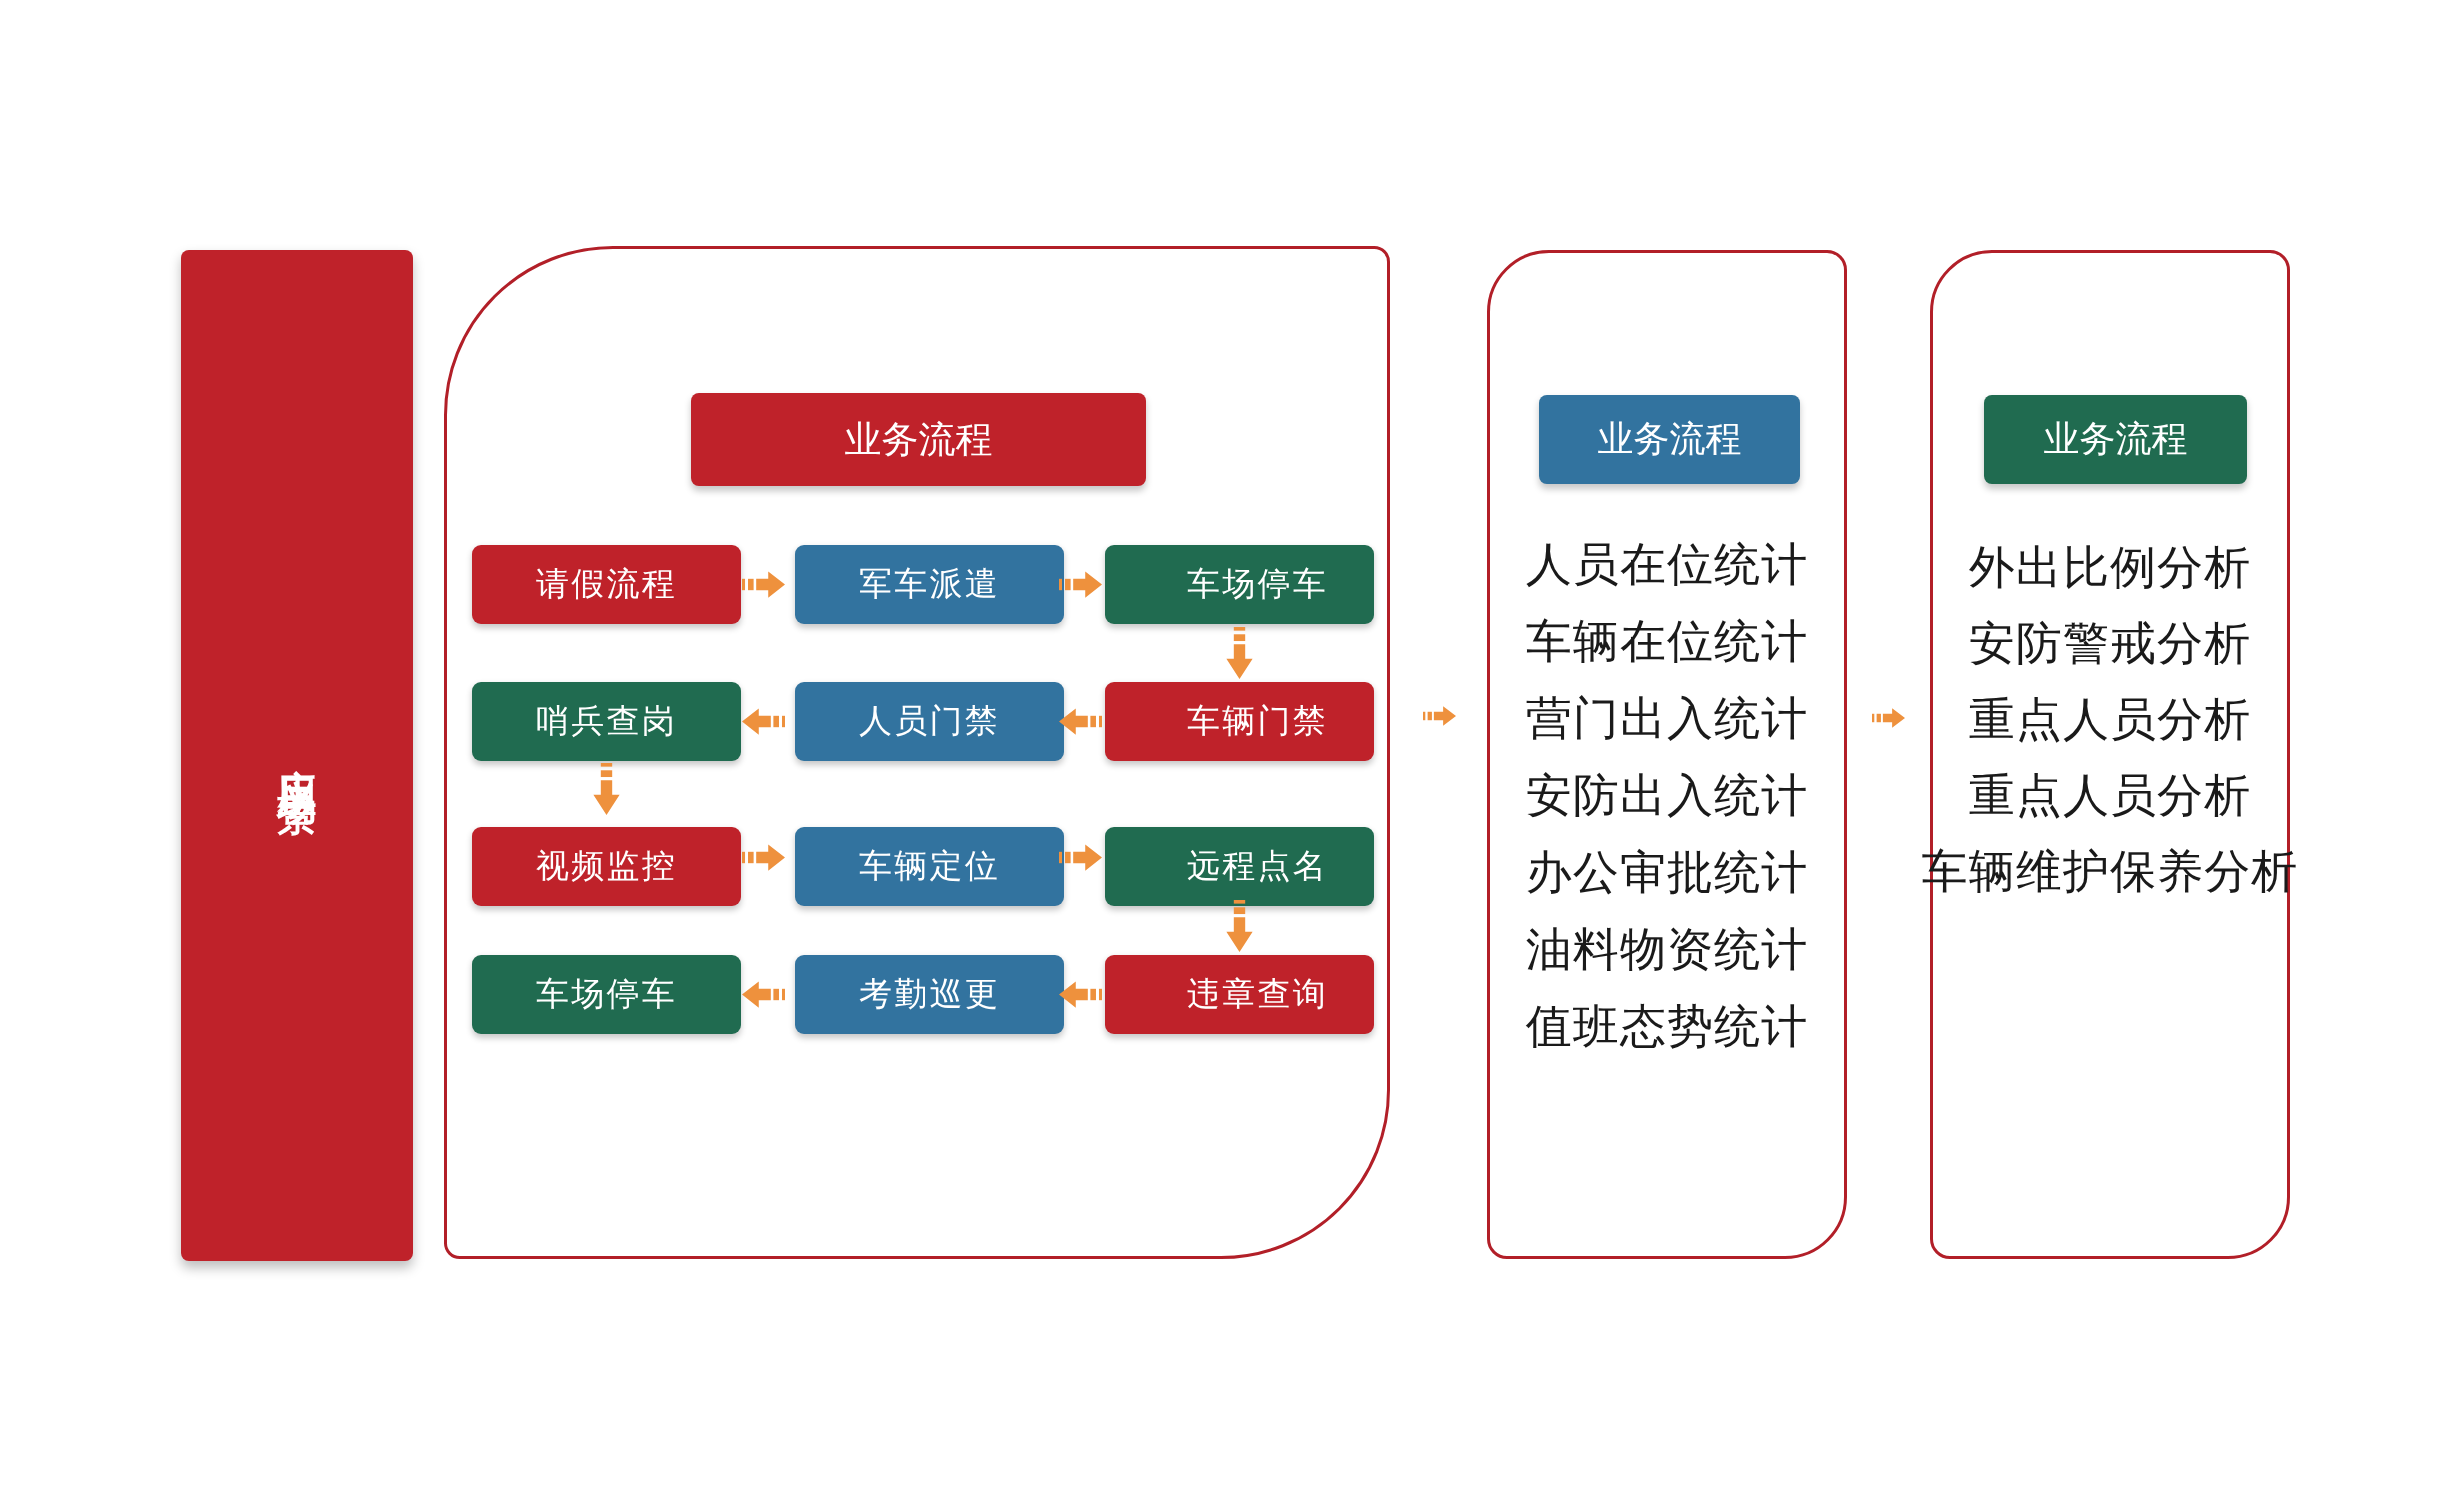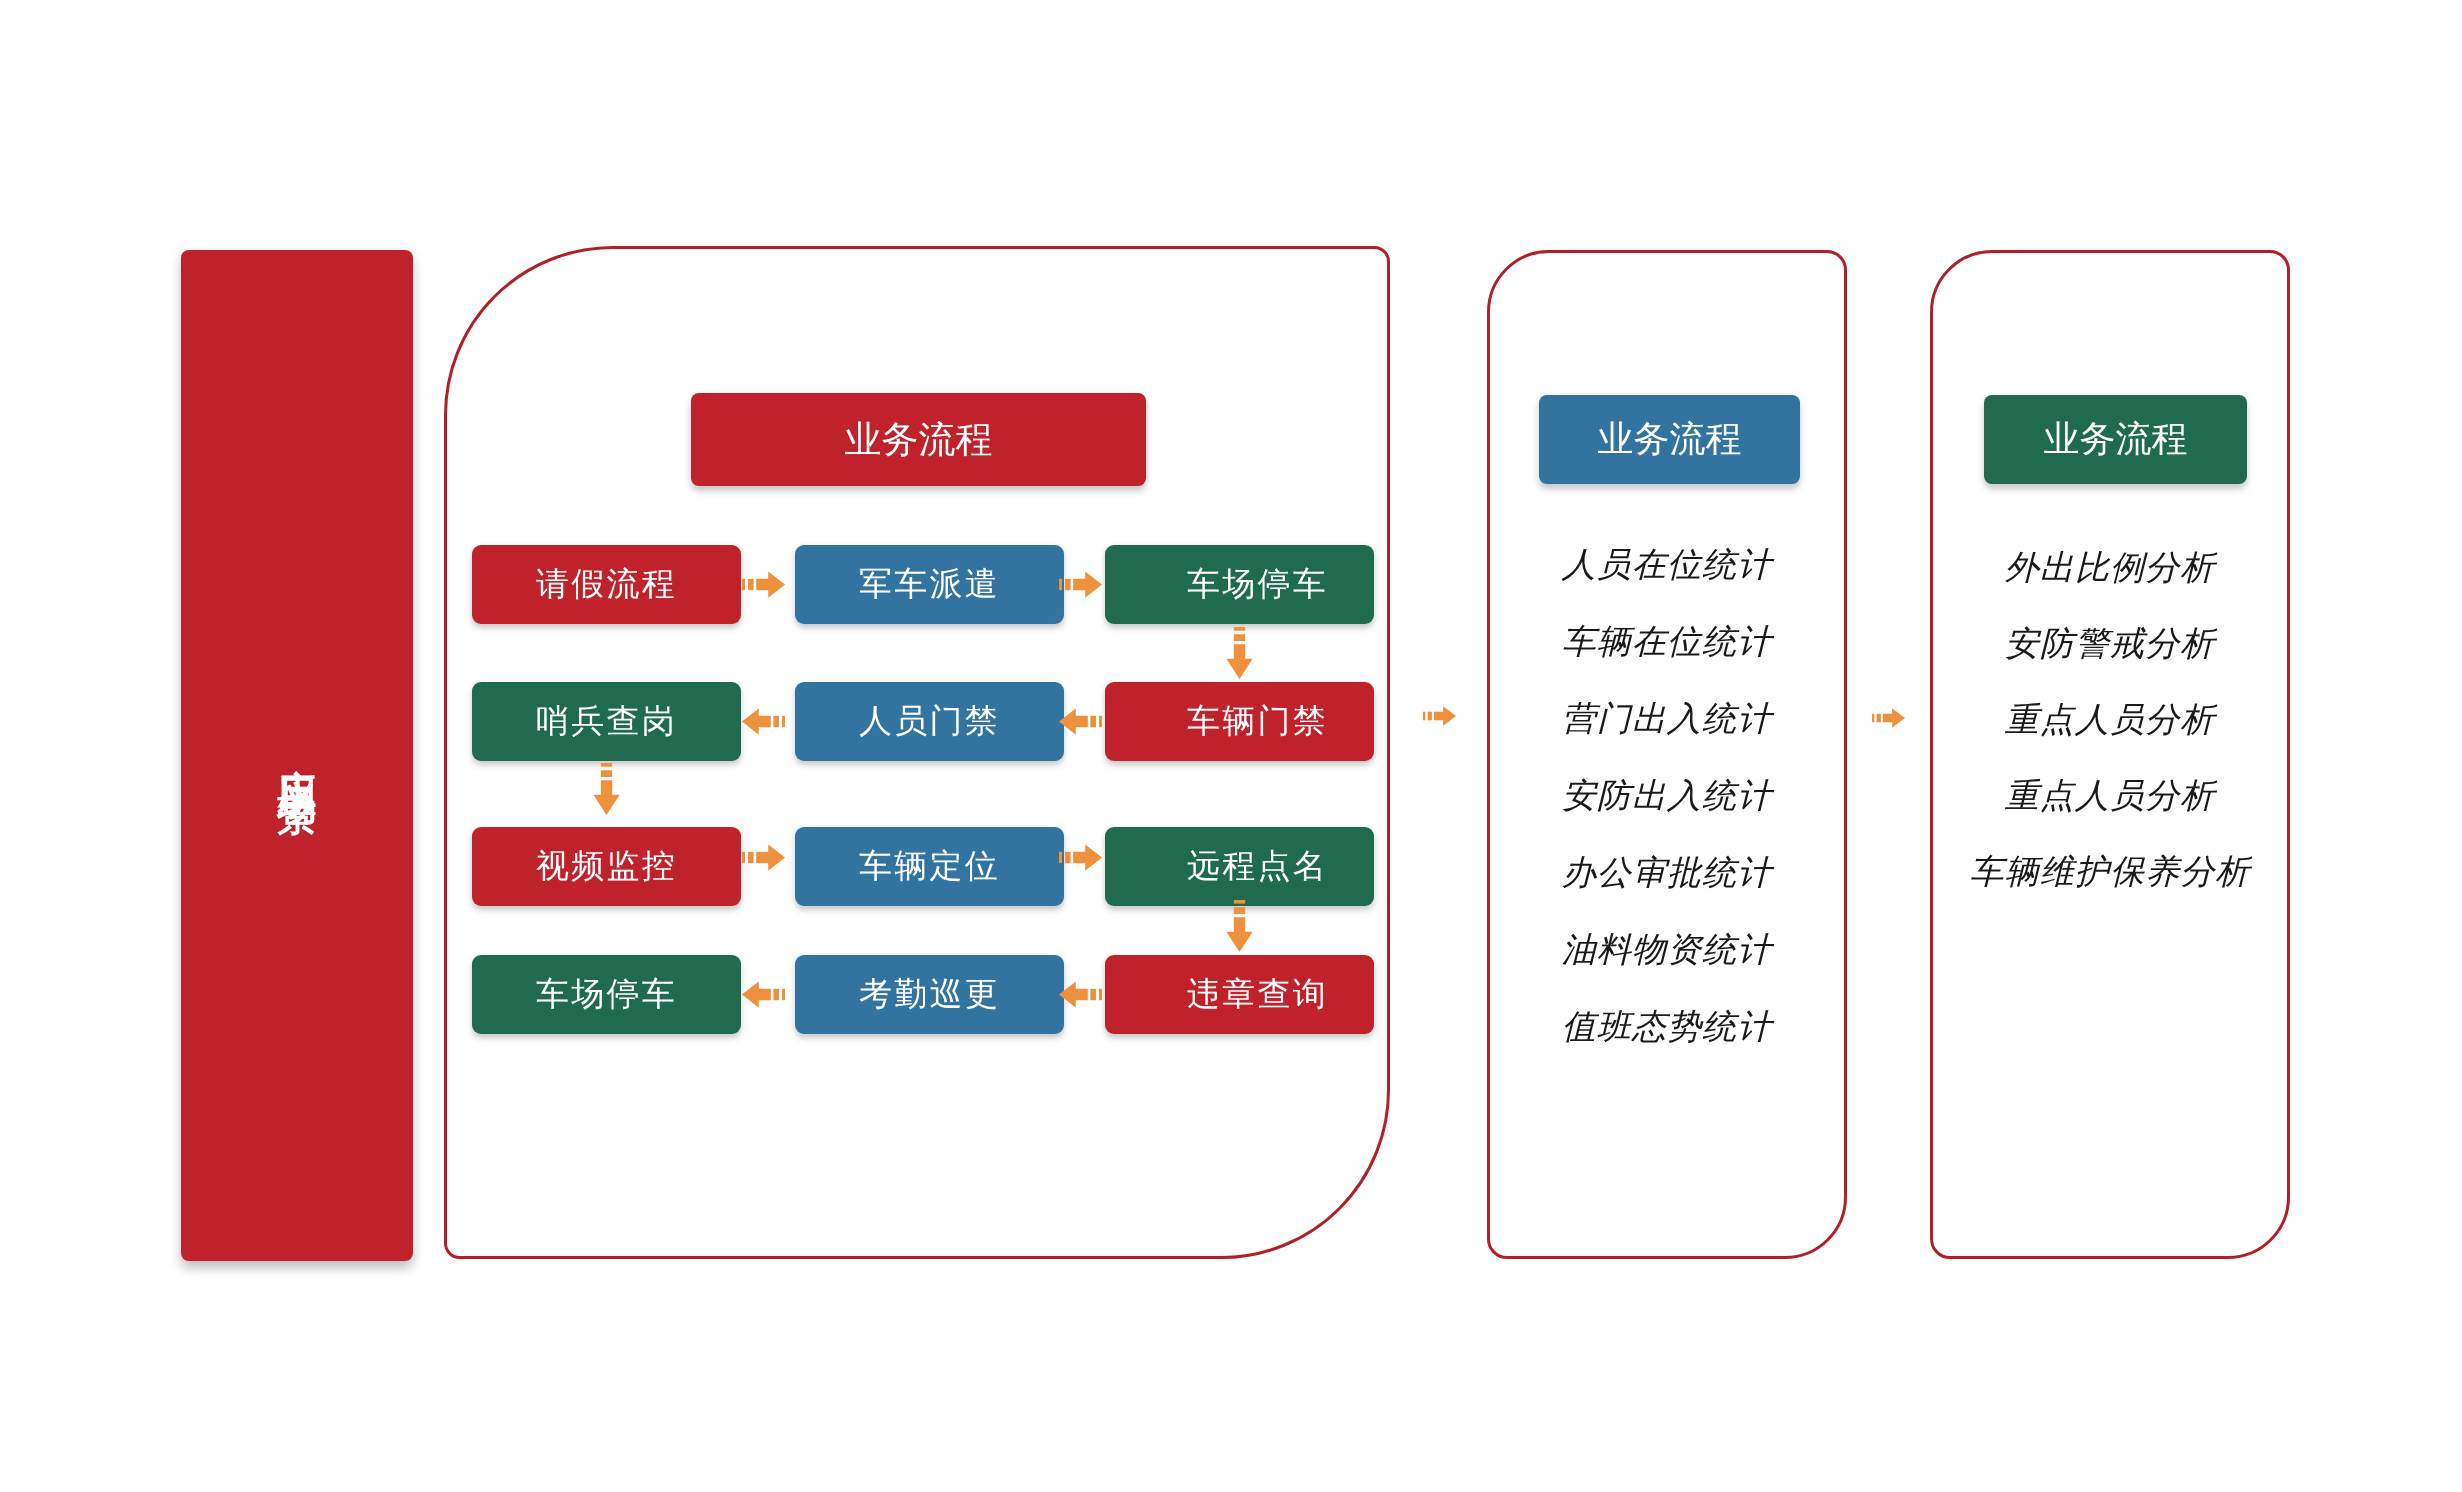--- a/index.html
+++ b/index.html
@@ -55,21 +55,21 @@
   .v-arrow{width:35px;height:52px;}
   .link-arrow{width:33px;height:26px;}
 
   
   .stat-list{position:absolute;left:0;width:100%;display:flex;flex-direction:column;align-items:center;}
   .stats-list{top:273px;}
   .analysis-list{top:277px;}
   .stats-list .list-item{height:77px;}
   .analysis-list .list-item{height:76px;}
   .list-item{display:flex;align-items:center;justify-content:center;
-    color:var(--text-dark);font-size:34px;letter-spacing:1.1px;white-space:nowrap;font-style:italic;}
+    color:var(--text-dark);font-size:46px;letter-spacing:1.1px;white-space:nowrap;}
 </style>
 </head>
 <body>
 
 <div id="stage">
 
   <div class="banner">
     <div class="banner-title">应用场景</div>
   </div>
 

